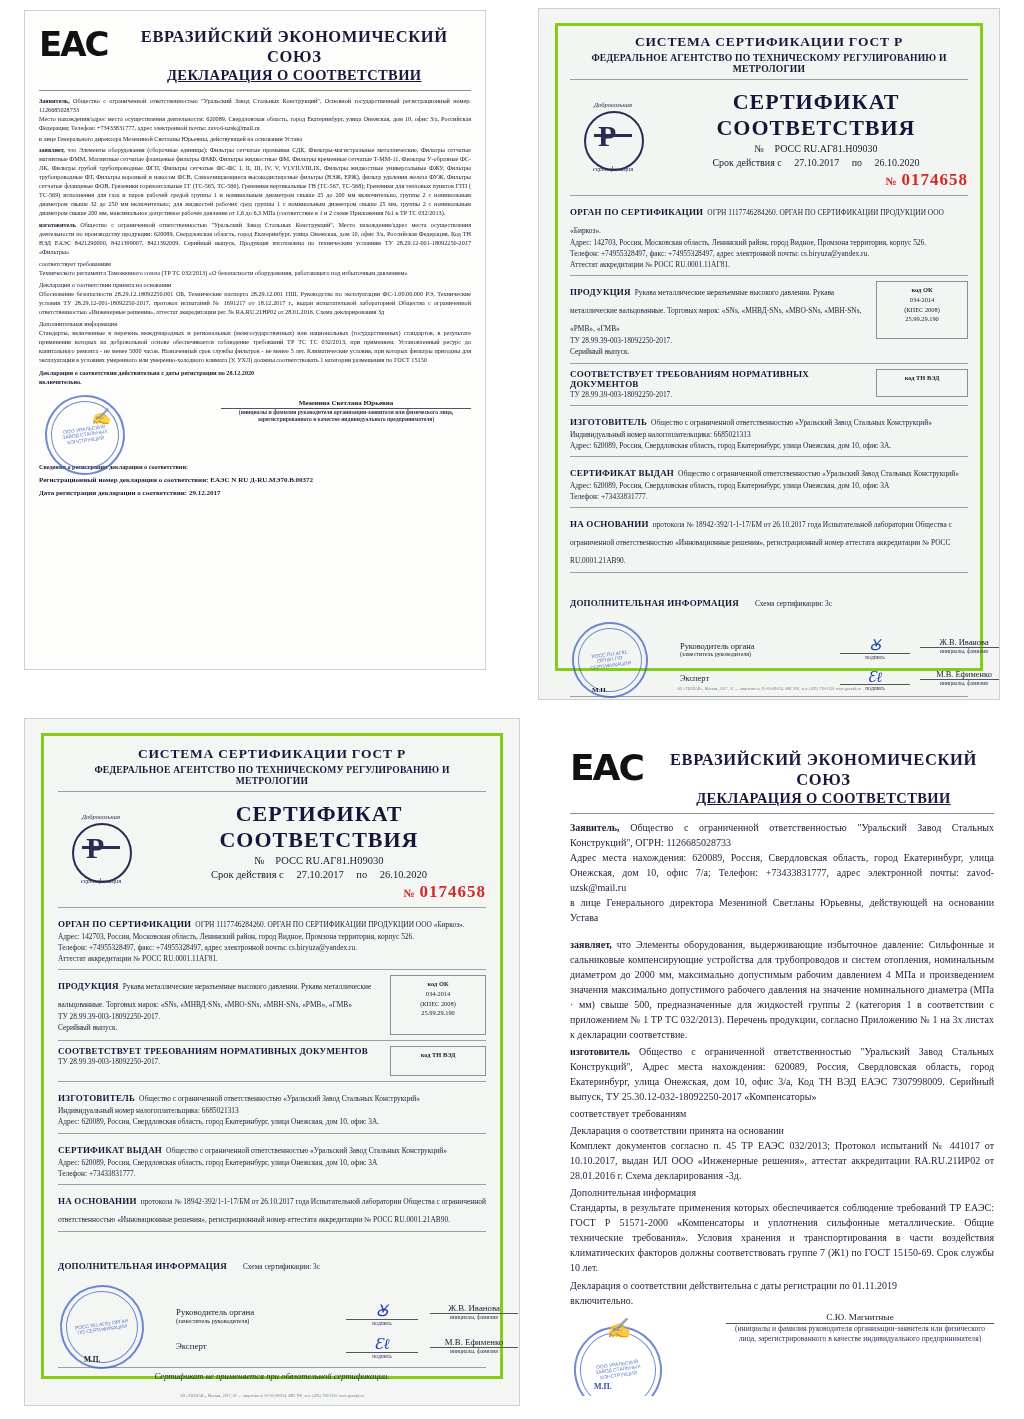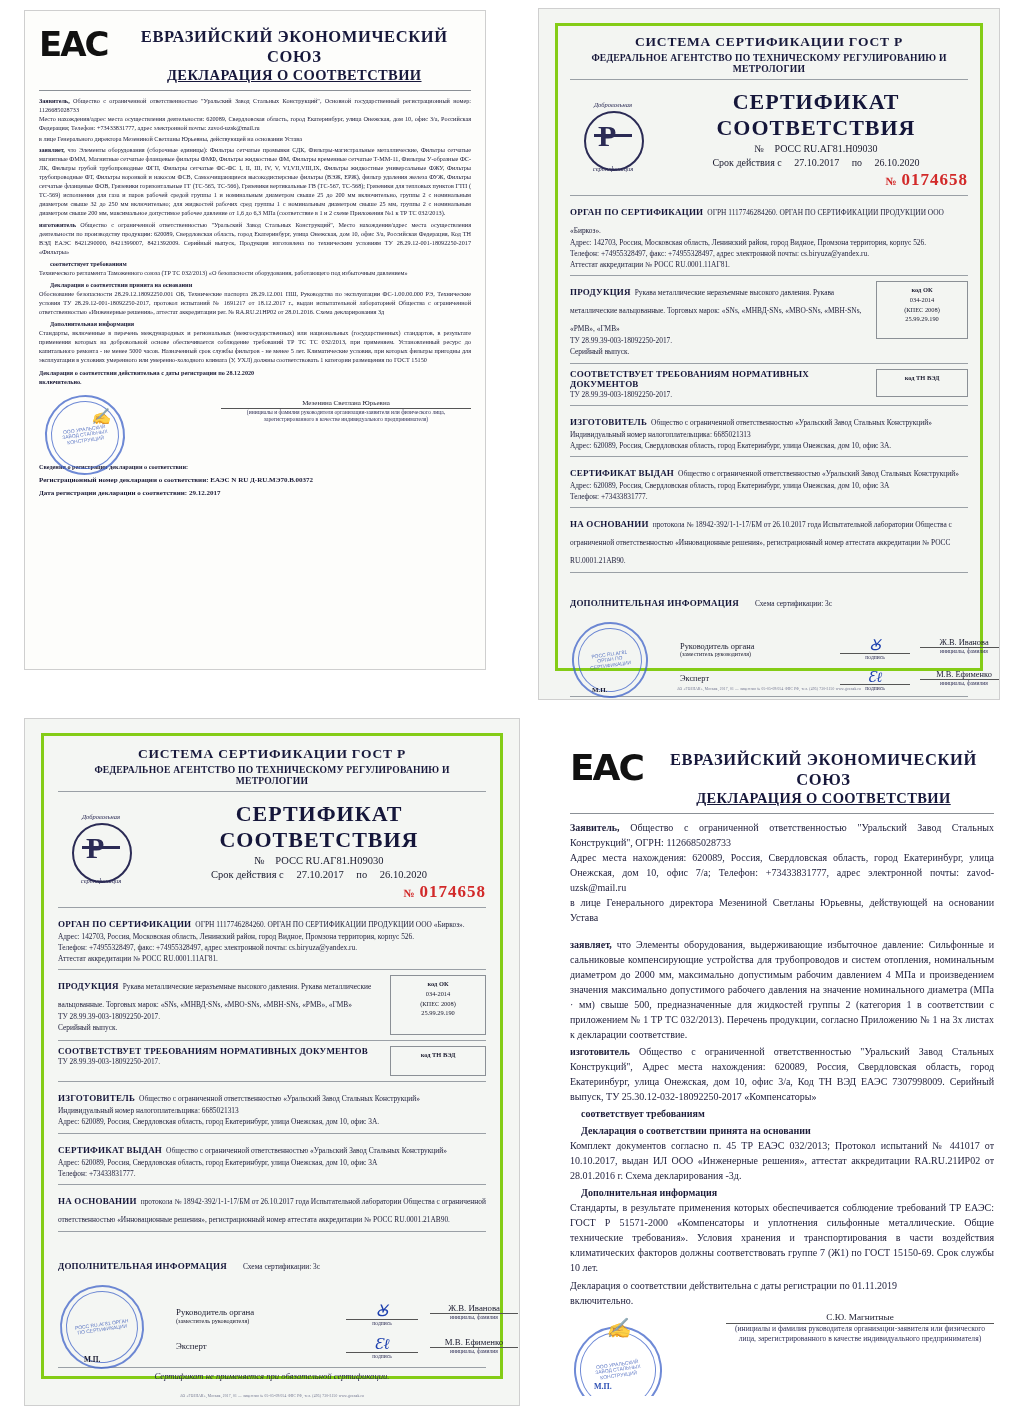--- a/index.html
+++ b/index.html
@@ -15,21 +15,21 @@
   
   .eac-head{display:flex;align-items:flex-start;gap:10px;margin-bottom:6px;}
   .eac-mark{font-family:"DejaVu Sans", sans-serif;font-weight:700;font-size:34px;letter-spacing:-2px;line-height:1;color:#111;}
   .eac-titles{flex:1;text-align:center;}
   .eac-t1{font-size:16.5px;font-weight:700;letter-spacing:.6px;color:#17183b;text-transform:uppercase;}
   .eac-t2{font-size:14.5px;font-weight:700;letter-spacing:.4px;color:#17183b;text-transform:uppercase;text-decoration:underline;}
   .rule{border-bottom:1px solid #8b9096;margin:4px 0 6px;}
   .body-s{font-size:6.2px;line-height:1.45;text-align:justify;color:#20203c;}
   .body-m{font-size:10px;line-height:1.5;text-align:justify;color:#1d1d3a;}
   .lbl{font-weight:700;}
-  .sect{font-weight:700;margin-top:4px;margin-left:11px;}
+  .sect{font-weight:400;margin-top:4px;}
   .tiny{font-size:5.6px;color:#33335a;text-align:center;line-height:1.3;}
   .tiny-m{font-size:7.6px;color:#33335a;text-align:center;line-height:1.35;}
   .handw{font-family:"DejaVu Serif", serif;font-style:italic;color:#1c3fae;}
   
   .stamp{position:absolute;border:2px solid #3f63c9;border-radius:50%;color:#2f51b5;opacity:.75;
          display:flex;align-items:center;justify-content:center;text-align:center;font-size:5px;line-height:1.1;
          font-family:"Liberation Sans", sans-serif;transform:rotate(-8deg);}
   .stamp:before{content:"";position:absolute;left:4px;top:4px;right:4px;bottom:4px;border:1px solid #3f63c9;border-radius:50%;}
   .sigscribble{position:absolute;color:#1f3fb0;font-family:"DejaVu Serif",serif;font-style:italic;opacity:.85;}
   
@@ -95,21 +95,21 @@
       <div class="body-s sect" style="margin-top:3px;">Дополнительная информация</div>
       <div class="body-s">Стандарты, включенные в перечень международных и региональных (межгосударственных) или национальных (государственных) стандартов, в результате применения которых на добровольной основе обеспечивается соблюдение требований ТР ТС ТС 032/2013, при применяем. Установленный ресурс до капитального ремонта - не менее 5000 часов. Назначенный срок службы фильтров - не менее 5 лет. Климатические условия, при которых фильтры пригодны для эксплуатации в условиях умеренного или умеренно-холодного климата (У, УХЛ) должны соответствовать 1 категории размещения по ГОСТ 15150</div>
 
       <div class="body-s" style="margin-top:4px;font-weight:700;">
         <span>Декларация о соответствии действительна с даты регистрации по</span>
         <span>28.12.2020</span>
       </div>
       <div class="body-s" style="font-weight:700;">включительно.</div>
 
       <div style="position:relative;height:62px;margin-top:12px;">
-        <div style="position:absolute;right:0;top:0;width:250px;text-align:center;">
+        <div style="position:absolute;right:0;top:0;width:250px;text-align:center;font-weight:bold;">
           <div style="font-size:7px;">Мезенина Светлана Юрьевна</div>
           <div style="border-top:1px solid #555;margin-top:1px;"></div>
           <div class="tiny">(инициалы и фамилия руководителя организации-заявителя или физического лица, зарегистрированного в качестве индивидуального предпринимателя)</div>
         </div>
         <div class="stamp" style="left:6px;top:-4px;width:76px;height:76px;">
           <span style="max-width:52px;">ООО УРАЛЬСКИЙ ЗАВОД СТАЛЬНЫХ КОНСТРУКЦИЙ</span>
         </div>
         <div class="sigscribble" style="left:52px;top:8px;font-size:16px;">✍</div>
       </div>
 

